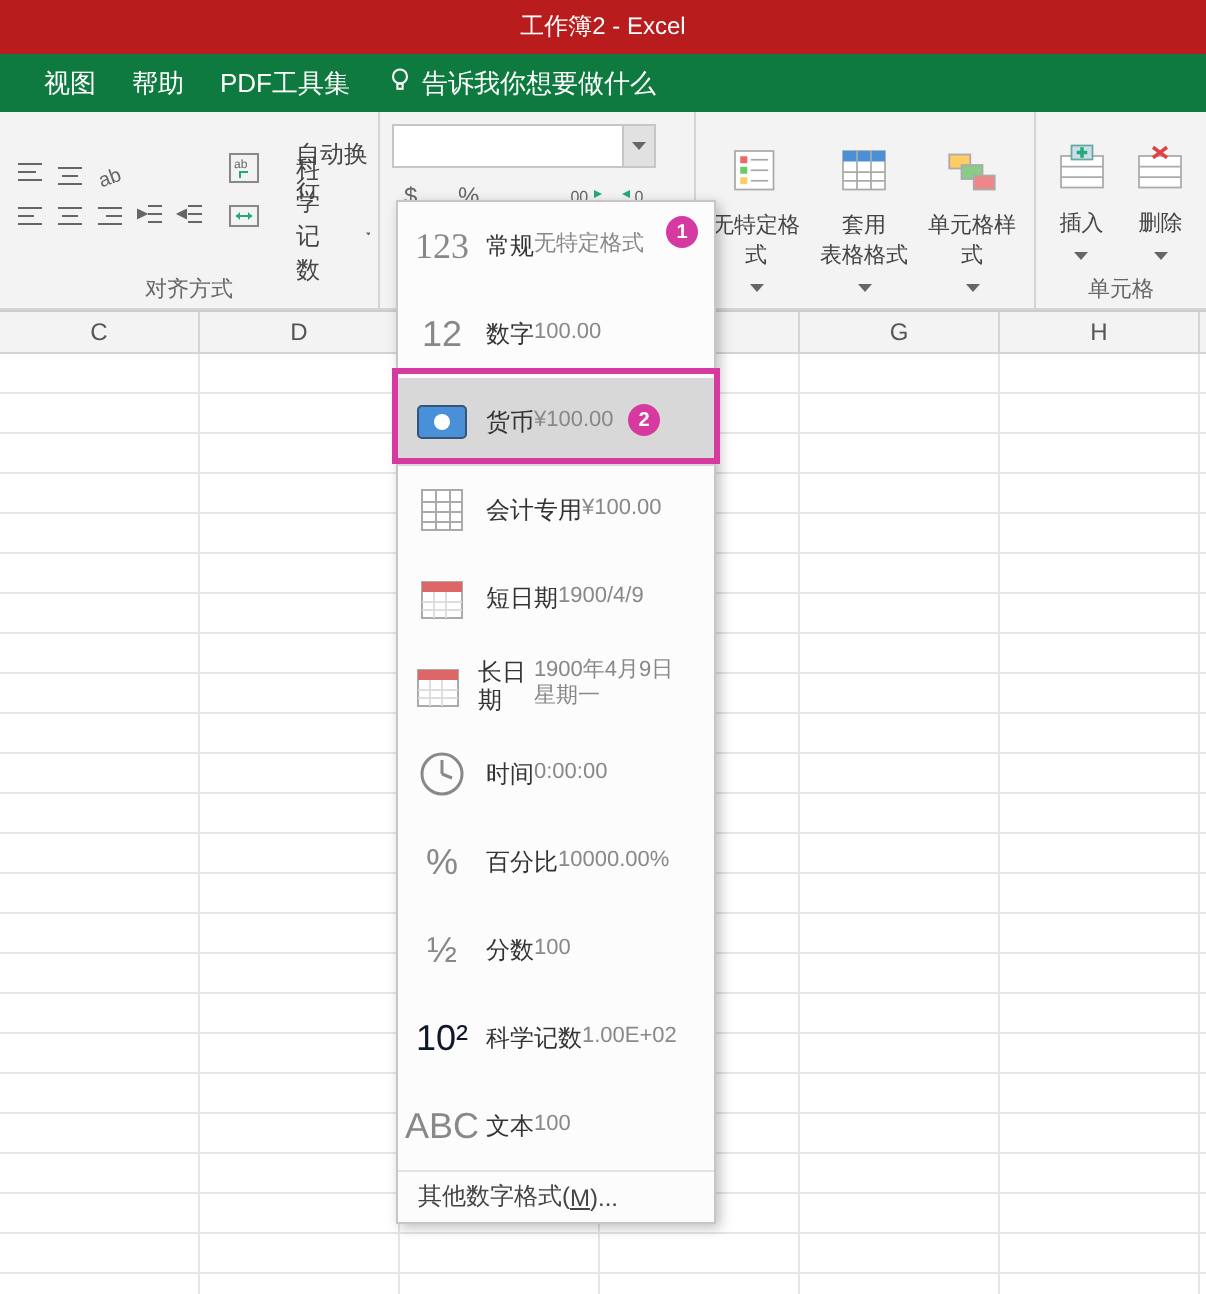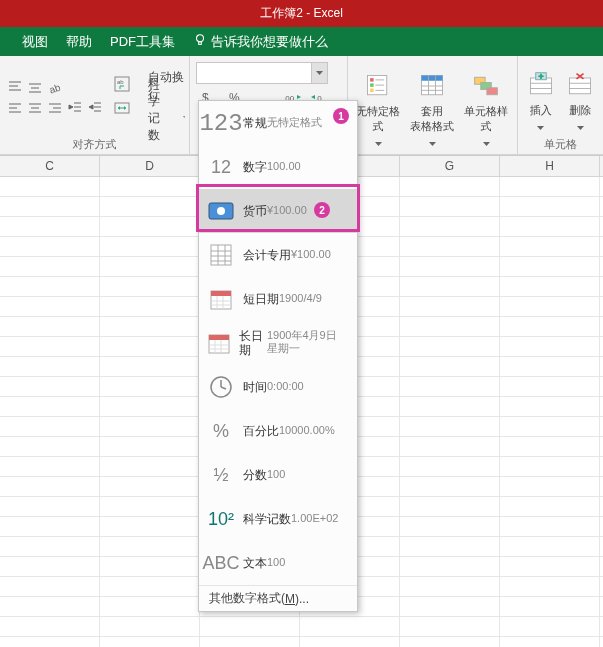--- a/index.html
+++ b/index.html
@@ -503,21 +503,21 @@
         <div class="cell"></div>
       </div>
     </div>
 </div>
 
 <div class="dropdown">
 
   <div id="dd-items">
       <div class="dd-item">
         <div class="dd-icon">
-          <span style="font-size:24px;color:#888;font-family:Liberation Mono, monospace">123</span>
+          <span style="font-size:18px;color:#888;font-family:Liberation Serif, serif">123</span>
         </div>
         <div class="dd-txt">
           <span class="dd-title">常规</span>
           <span class="dd-sample">无特定格式</span>
         </div>
       </div>
       <div class="dd-item">
         <div class="dd-icon">
           <span style="font-size:18px;color:#888;font-family:Arial">12</span>
         </div>
@@ -612,21 +612,21 @@
         <div class="dd-icon">
           <span style="font-size:18px;color:#888;font-family:Arial">½</span>
         </div>
         <div class="dd-txt">
           <span class="dd-title">分数</span>
           <span class="dd-sample">100</span>
         </div>
       </div>
       <div class="dd-item">
         <div class="dd-icon">
-          <span style="font-size:18px;color:#0f766e;font-family:Arial">10²</span>
+          <span style="font-size:18px;color:#0f172a;font-family:Arial">10²</span>
         </div>
         <div class="dd-txt">
           <span class="dd-title">科学记数</span>
           <span class="dd-sample">1.00E+02</span>
         </div>
       </div>
       <div class="dd-item">
         <div class="dd-icon">
           <span style="font-size:18px;color:#888;font-family:Arial">ABC</span>
         </div>

